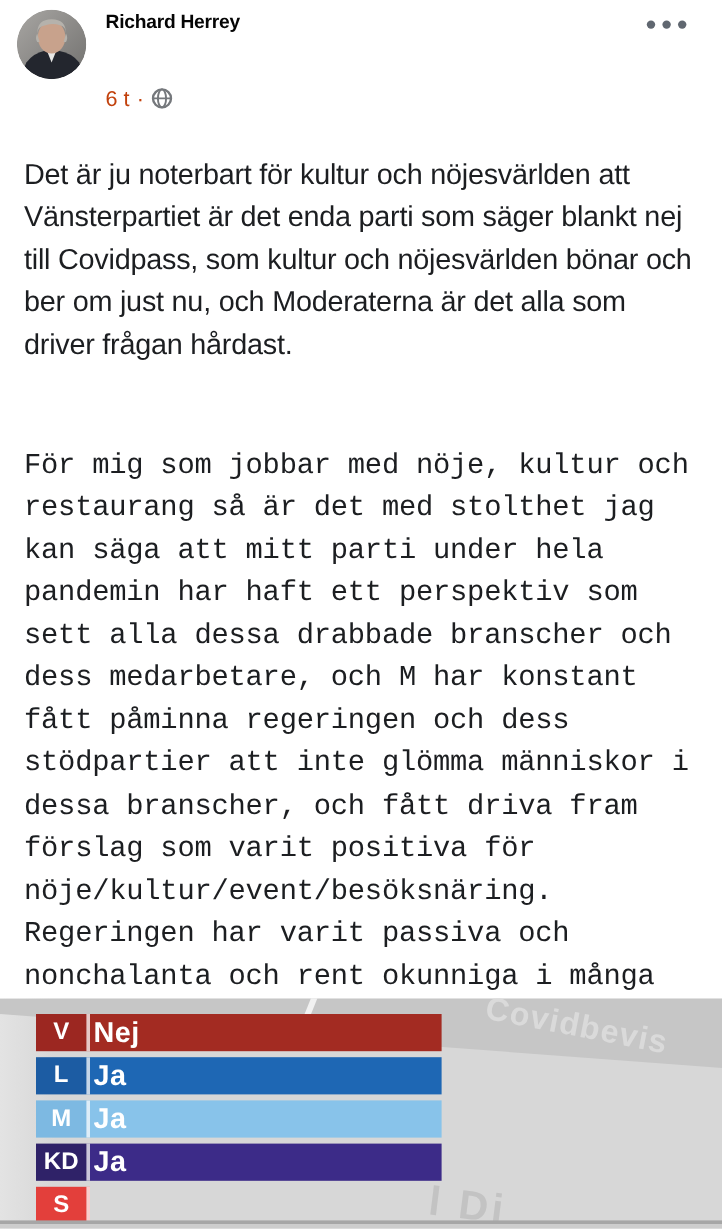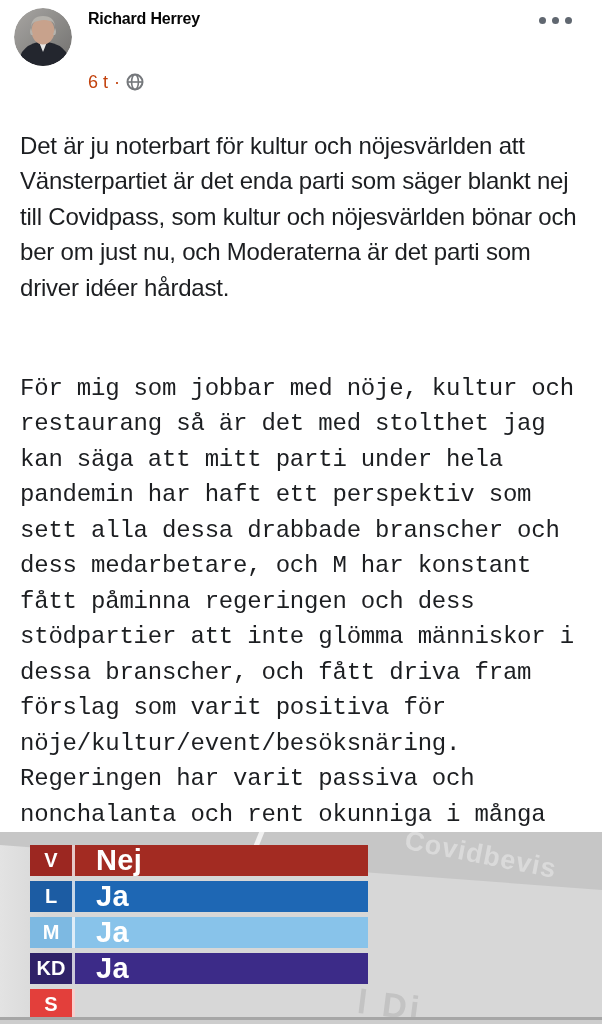--- a/index.html
+++ b/index.html
@@ -66,22 +66,22 @@
 
   
   .party-table { position: absolute; left: 30px; top: 13px; width: 338px; }
   .prow { display: flex; height: 31px; margin-bottom: 5px; }
   .plabel {
     width: 45px; flex: 0 0 45px; display: flex; align-items: center; justify-content: center;
     color: #fff; font-size: 20px; font-weight: bold;
     border-right: 3px solid rgba(255,255,255,0.75);
   }
   .panswer {
-    flex: 1; display: flex; align-items: center; padding-left: 21px;
-    color: #fff; font-size: 29px; font-weight: bold; letter-spacing: 0.3px;
+    flex: 1; display: flex; align-items: center; padding-left: 3px;
+    color: #fff; font-size: 24px; font-weight: bold; letter-spacing: 0.3px;
   }
 </style>
 </head>
 <body>
 
 <div class="header">
 
   <div class="avatar">
     <svg width="58" height="58" viewBox="0 0 58 58">
       <defs>
@@ -120,21 +120,21 @@
   </div>
 
   <div class="menu-dots">
     <span></span>
     <span></span>
     <span></span>
   </div>
 </div>
 
 <div class="post-text">
-  <p>Det är ju noterbart för kultur och nöjesvärlden att Vänsterpartiet är det enda parti som säger blankt nej till Covidpass, som kultur och nöjesvärlden bönar och ber om just nu, och Moderaterna är det parti som driver idéer hårdast.</p>
+  <p>Det är ju noterbart för kultur och nöjesvärlden att Vänsterpartiet är det enda parti som säger blankt nej till Covidpass, som kultur och nöjesvärlden bönar och ber om just nu, och Moderaterna är det alla som driver frågan hårdast.</p>
   <p>För mig som jobbar med nöje, kultur och restaurang så är det med stolthet jag kan säga att mitt parti under hela pandemin har haft ett perspektiv som sett alla dessa drabbade branscher och dess medarbetare, och M har konstant fått påminna regeringen och dess stödpartier att inte glömma människor i dessa branscher, och fått driva fram förslag som varit positiva för nöje/kultur/event/besöksnäring. Regeringen har varit passiva och nonchalanta och rent okunniga i många fall. Nu fortsätter de på samma sätt och avvaktar istället för att vara proaktiva och drivande med lösningar och idéer.</p>
 </div>
 
 <div class="image-area" style="background: linear-gradient(90deg, rgb(227, 227, 227) 0px, rgb(215, 215, 215) 45px);">
   <div class="band" style="background: rgb(198, 198, 198);"></div>
   <div class="streak"></div>
   <div class="wm-top">Covidbevis</div>
   <div class="wm-bottom">l Di</div>
 
   <div class="party-table">

